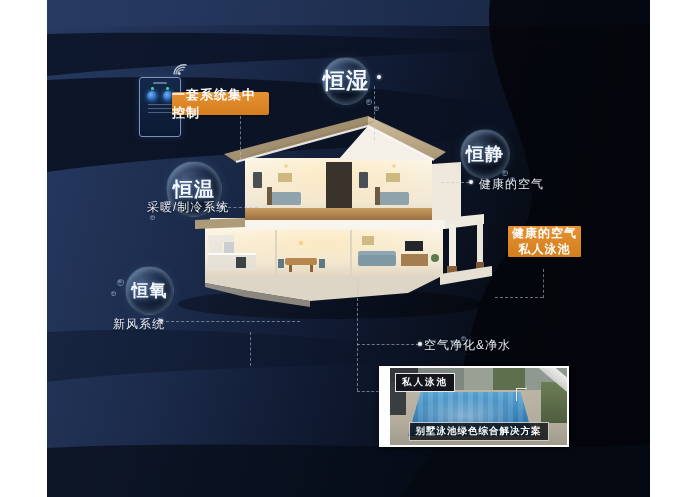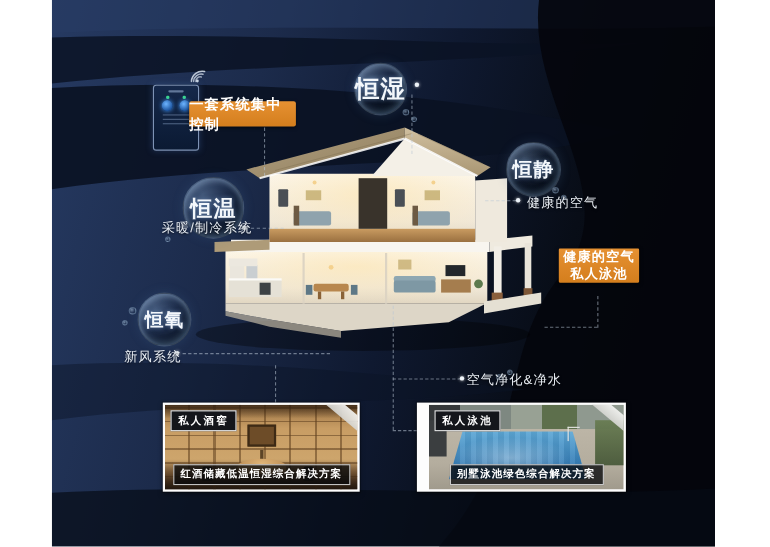--- a/index.html
+++ b/index.html
@@ -281,34 +281,20 @@
   <div class="syslabel" style="left:479px;top:176px;">健康的空气</div>
   <div class="syslabel" style="left:147px;top:199px;">采暖/制冷系统</div>
   <div class="syslabel" style="left:113px;top:316px;">新风系统</div>
   <div class="syslabel" style="left:424px;top:337px;">空气净化&amp;净水</div>
 
   <div class="obadge b2">
     <span>健康的空气</span>
     <span>私人泳池</span>
   </div>
 
-  <div class="card" style="left:148px;top:366px;">
-    <div class="card-img">
-      <div class="wine">
-        <div class="frame"></div>
-        <div class="vase"></div>
-        <div class="table"></div>
-        <div class="stool" style="left:34px;"></div>
-        <div class="stool" style="right:40px;"></div>
-      </div>
-      <div class="ribbon"></div>
-      <div class="tag">私人酒窖</div>
-      <div class="caption">红酒储藏低温恒湿综合解决方案</div>
-    </div>
-  </div>
 
   <div class="card" style="left:379px;top:366px;width:177px;padding-left:11px;">
     <div class="card-img">
       <div class="pool">
         <div class="strip"></div>
         <div class="wall"></div>
         <div class="green"></div>
         <div class="water"></div>
         <div class="rail"></div>
       </div>

